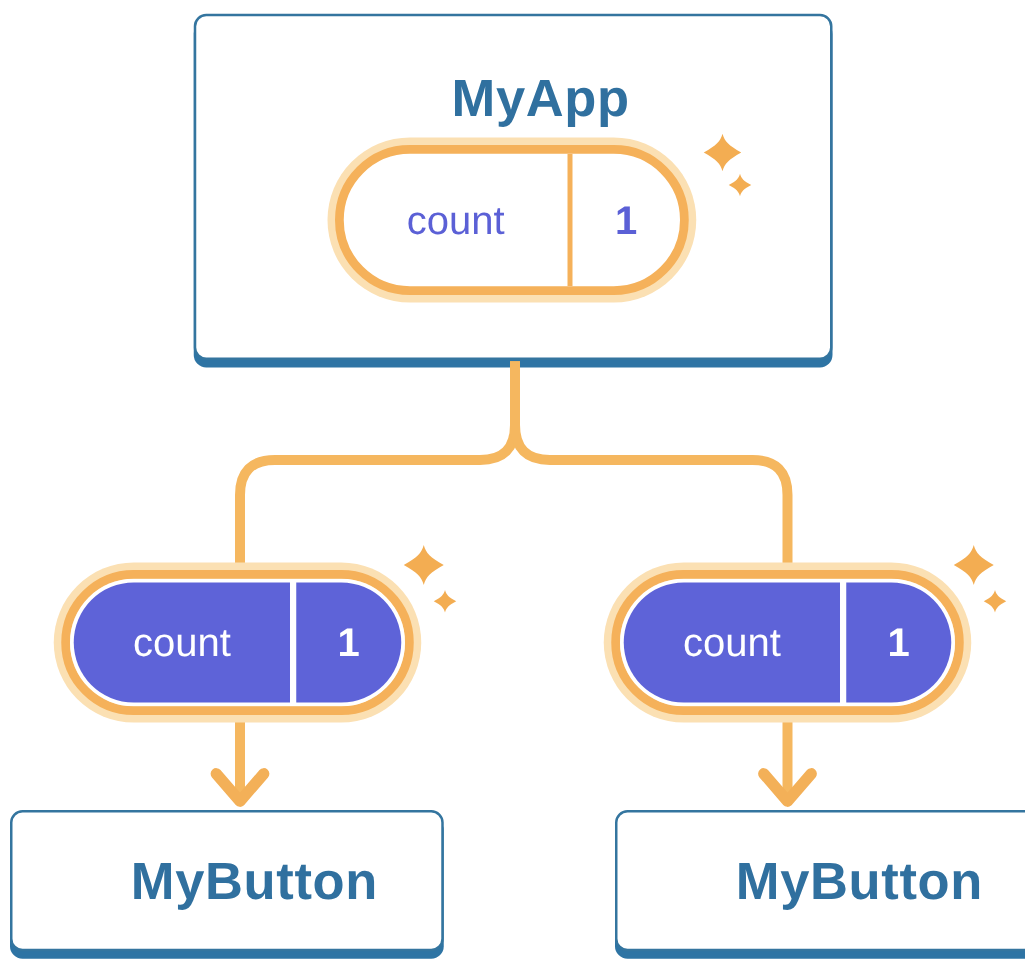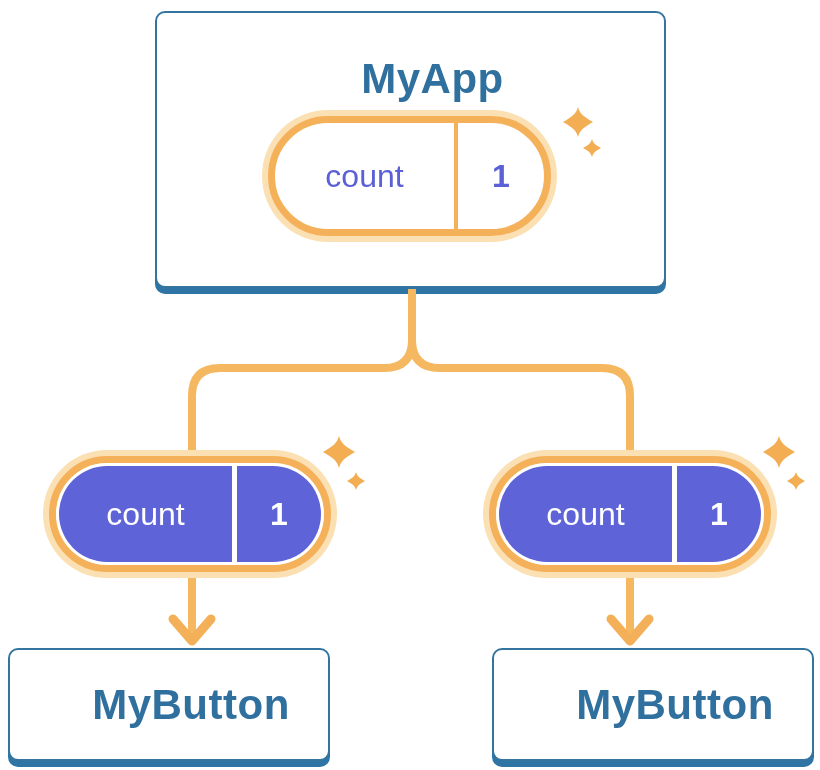--- a/index.html
+++ b/index.html
@@ -16,21 +16,21 @@
 
   
   .card {
     position: absolute;
     background: #ffffff;
     border: 2.5px solid #34759f;
     border-radius: 10px;
     box-shadow: 0 6px 0 #2e74a4;
   }
   .card-root { left: 155px; top: 11px; width: 511px; height: 277px; }
-  .card-child { width: 322px; height: 113px; top: 648px; display: flex; align-items: center; justify-content: center; }
+  .card-child { width: 347px; height: 113px; top: 648px; display: flex; align-items: center; justify-content: center; }
   .card-child-left  { left: 8px; }
   .card-child-right { left: 492px; }
 
   .component-title {
     color: #30709f;
     font-size: 42px;
     font-weight: bold;
     letter-spacing: 0.5px;
     text-align: center;
     margin-left: 44px;

